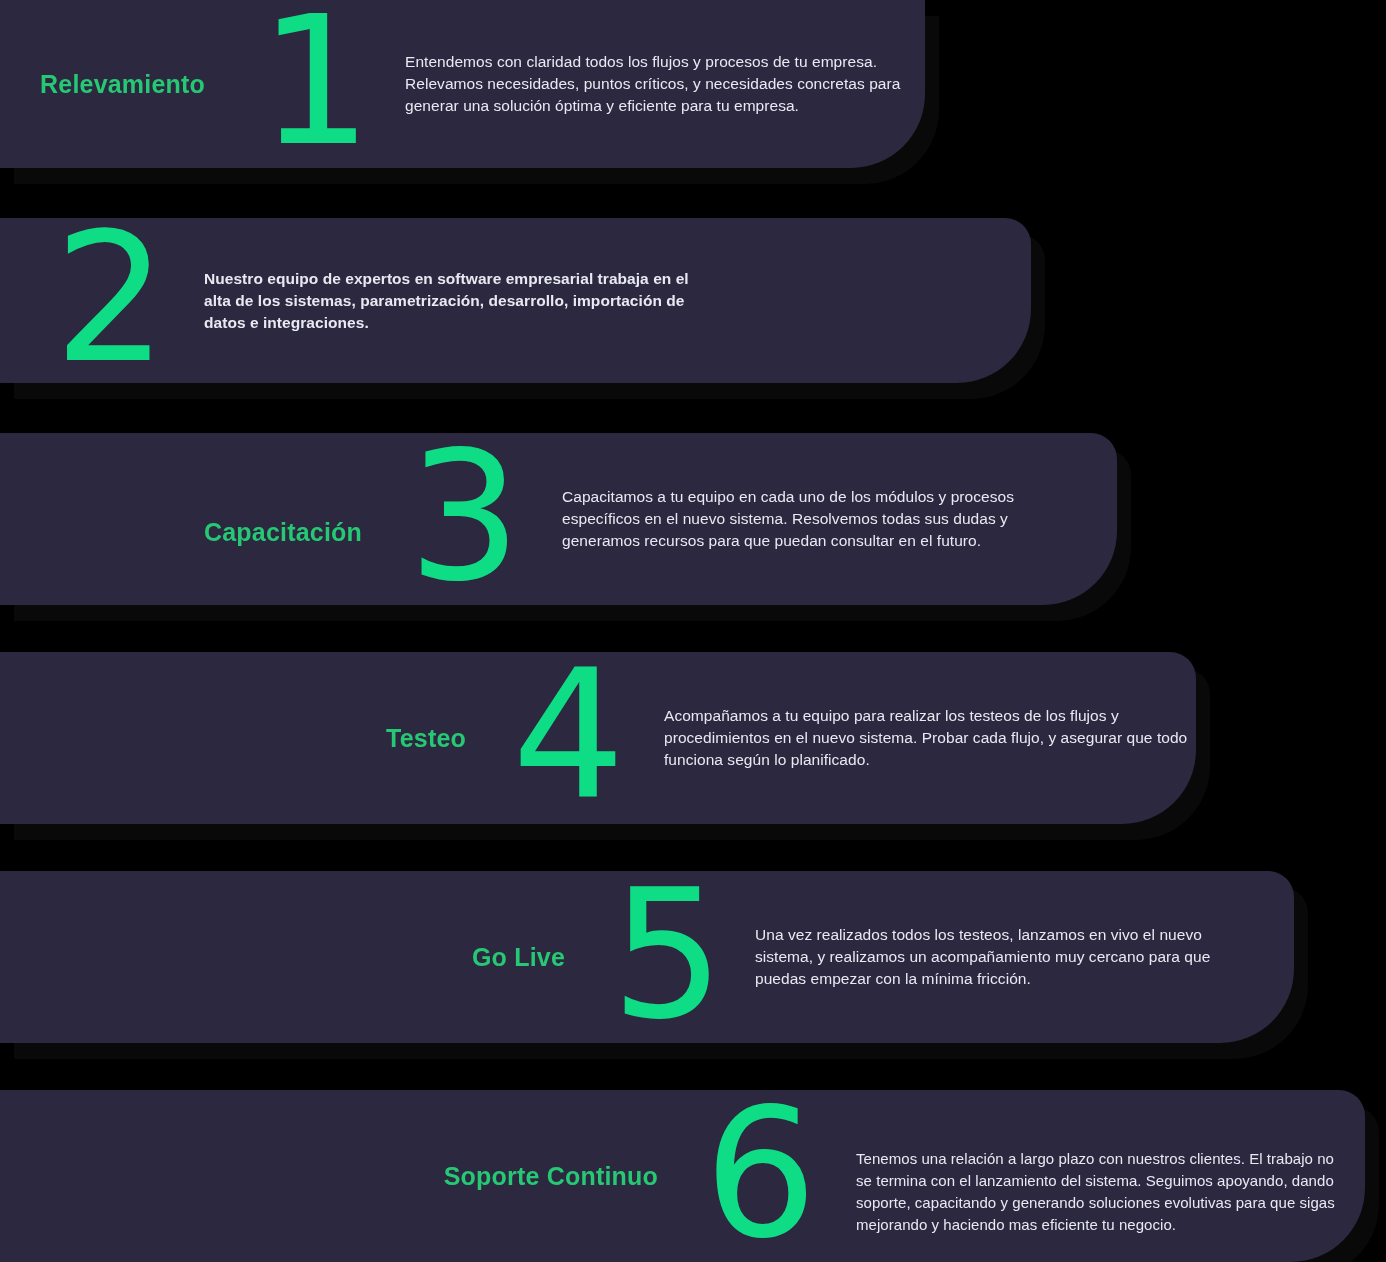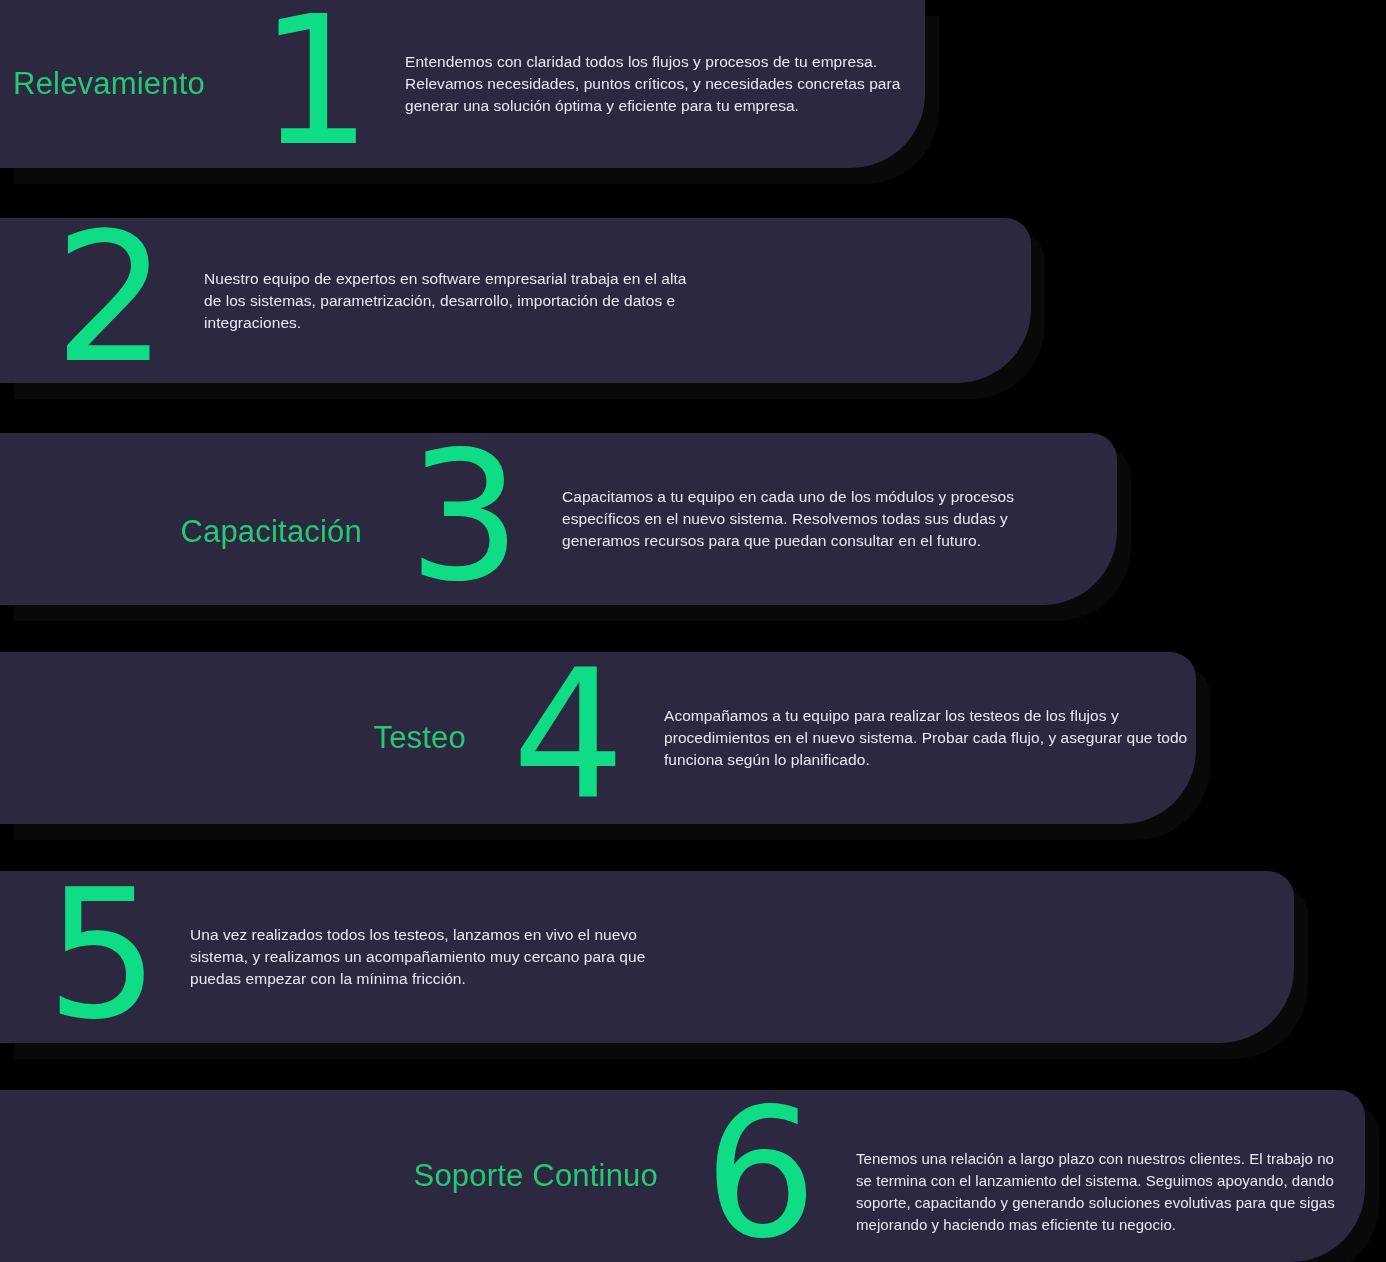--- a/index.html
+++ b/index.html
@@ -37,22 +37,22 @@
   .step-card.c1 { top: 0px;    height: 168px; width: 925px;  border-top-right-radius: 0; }
   .step-card.c2 { top: 218px;  height: 165px; width: 1031px; }
   .step-card.c3 { top: 433px;  height: 172px; width: 1117px; }
   .step-card.c4 { top: 652px;  height: 172px; width: 1196px; }
   .step-card.c5 { top: 871px;  height: 172px; width: 1294px; }
   .step-card.c6 { top: 1090px; height: 172px; width: 1365px; border-bottom-right-radius: 74px; }
 
   .step-label {
     flex: 0 0 auto;
     color: #26c873;
-    font-size: 31px;
-    font-weight: 400;
+    font-size: 25px;
+    font-weight: 700;
     text-align: right;
     letter-spacing: 0.2px;
     white-space: nowrap;
   }
 
   .step-number {
     flex: 0 0 auto;
     color: #0fdd86;
     font-size: 178px;
     line-height: 0.86;
@@ -81,21 +81,21 @@
   .c6 .step-label { width: 658px; }
 
   .c1 .step-number { width: 120px; margin-left: 48px; }
   .c2 .step-number { width: 120px; margin-left: 48px; }
   .c3 .step-number { width: 120px; margin-left: 40px; }
   .c4 .step-number { width: 120px; margin-left: 40px; }
   .c5 .step-number { width: 120px; margin-left: 40px; }
   .c6 .step-number { width: 120px; margin-left: 40px; }
 
   .c1 .step-desc { width: 500px; margin-left: 32px; }
-  .c2 .step-desc { width: 500px; margin-left: 36px; }
+  .c2 .step-desc { width: 500px; margin-left: 36px; font-weight: bold; }
   .c3 .step-desc { width: 470px; margin-left: 40px; }
   .c4 .step-desc { width: 525px; margin-left: 38px; }
   .c5 .step-desc { width: 470px; margin-left: 30px; }
   .c6 .step-desc { width: 480px; margin-left: 38px; }
 
   .c6 .step-desc { font-size: 15px; line-height: 1.46; margin-top: 32px; }
 </style>
 </head>
 <body>
 
@@ -118,20 +118,21 @@
     <div class="step-desc">Capacitamos a tu equipo en cada uno de los módulos y procesos específicos en el nuevo sistema. Resolvemos todas sus dudas y generamos recursos para que puedan consultar en el futuro.</div>
   </div>
 
   <div class="step-card c4">
     <div class="step-label">Testeo</div>
     <div class="step-number">4</div>
     <div class="step-desc">Acompañamos a tu equipo para realizar los testeos de los flujos y procedimientos en el nuevo sistema. Probar cada flujo, y asegurar que todo funciona según lo planificado.</div>
   </div>
 
   <div class="step-card c5">
+    <div class="step-label">Go Live</div>
     <div class="step-number">5</div>
     <div class="step-desc">Una vez realizados todos los testeos, lanzamos en vivo el nuevo sistema, y realizamos un acompañamiento muy cercano para que puedas empezar con la mínima fricción.</div>
   </div>
 
   <div class="step-card c6">
     <div class="step-label">Soporte Continuo</div>
     <div class="step-number">6</div>
     <div class="step-desc">Tenemos una relación a largo plazo con nuestros clientes. El trabajo no se termina con el lanzamiento del sistema. Seguimos apoyando, dando soporte, capacitando y generando soluciones evolutivas para que sigas mejorando y haciendo mas eficiente tu negocio.</div>
   </div>
 

